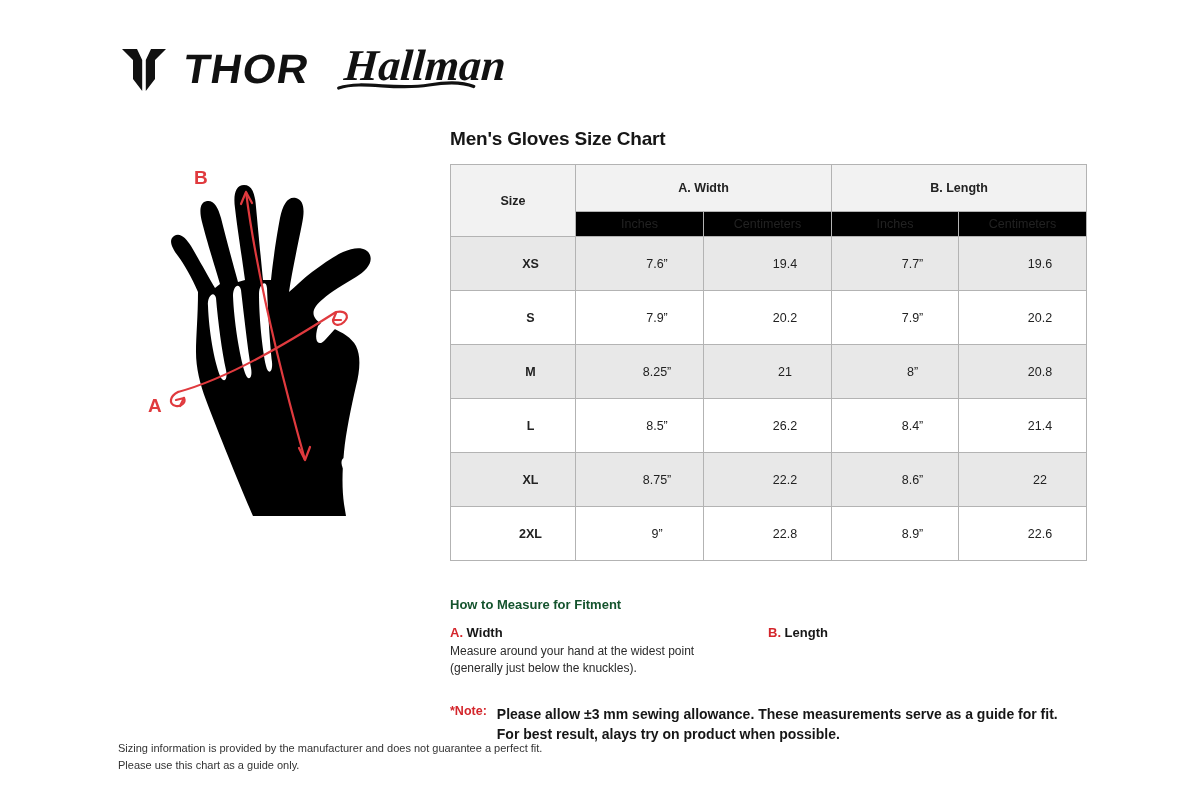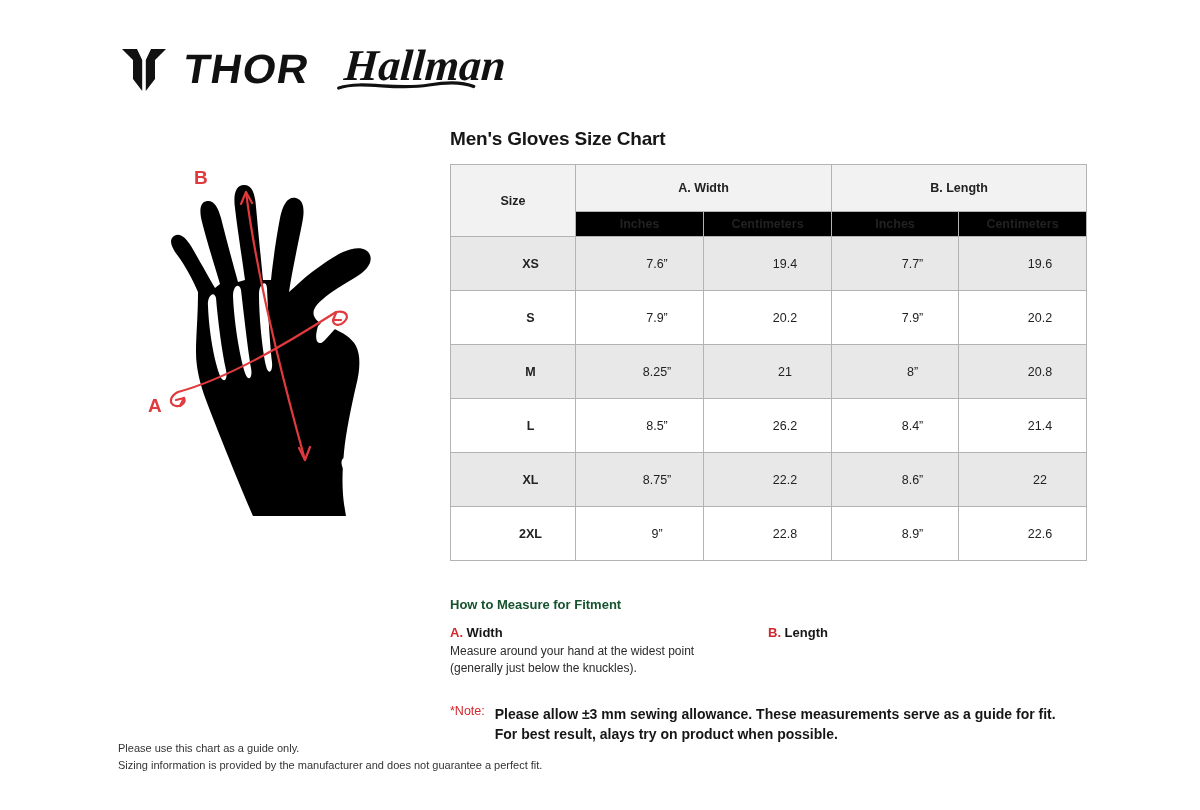--- a/index.html
+++ b/index.html
@@ -107,21 +107,21 @@
   th.size-head {
     background: #f2f2f2;
     font-size: 13.5px;
     font-weight: bold;
     color: #161616;
   }
   th.unit-head {
     background: #000000;
     color: #ffffff;
     font-size: 11.5px;
-    font-weight: bold;
+    font-weight: normal;
     height: 22px;
     border-color: #000000;
     border-left: 1.5px solid #ffffff;
     border-right: 1.5px solid #ffffff;
     margin-left: 36px;
   }
   tr.body-row td { height: 51px; padding-left: 36px; }
   tr.shaded td { background: #e8e8e8; }
   tr.plain td { background: #ffffff; }
   td.size-cell {
@@ -158,21 +158,21 @@
   }
 
   #note-row {
     margin-top: 26px;
     display: flex;
     gap: 10px;
     align-items: flex-start;
   }
   #note-label {
     color: #d4262c;
-    font-weight: normal;
+    font-weight: bold;
     font-size: 12.5px;
     white-space: nowrap;
   }
   #note-text {
     font-weight: bold;
     font-size: 14px;
     line-height: 1.45;
     color: #161616;
     max-width: 582px;
   }
@@ -366,15 +366,15 @@
     </div>
 
     <div id="note-row">
       <span id="note-label">*Note:</span>
       <span id="note-text">Please allow ±3 mm sewing allowance. These measurements serve as a guide for fit. For best result, alays try on product when possible.</span>
     </div>
   </div>
 </div>
 
 <div id="footer">
+  <div>Sizing information is provided by the manufacturer and does not guarantee a perfect fit.</div>
   <div>Please use this chart as a guide only.</div>
-  <div>Sizing information is provided by the manufacturer and does not guarantee a perfect fit.</div>
 </div>
 
 </body></html>

